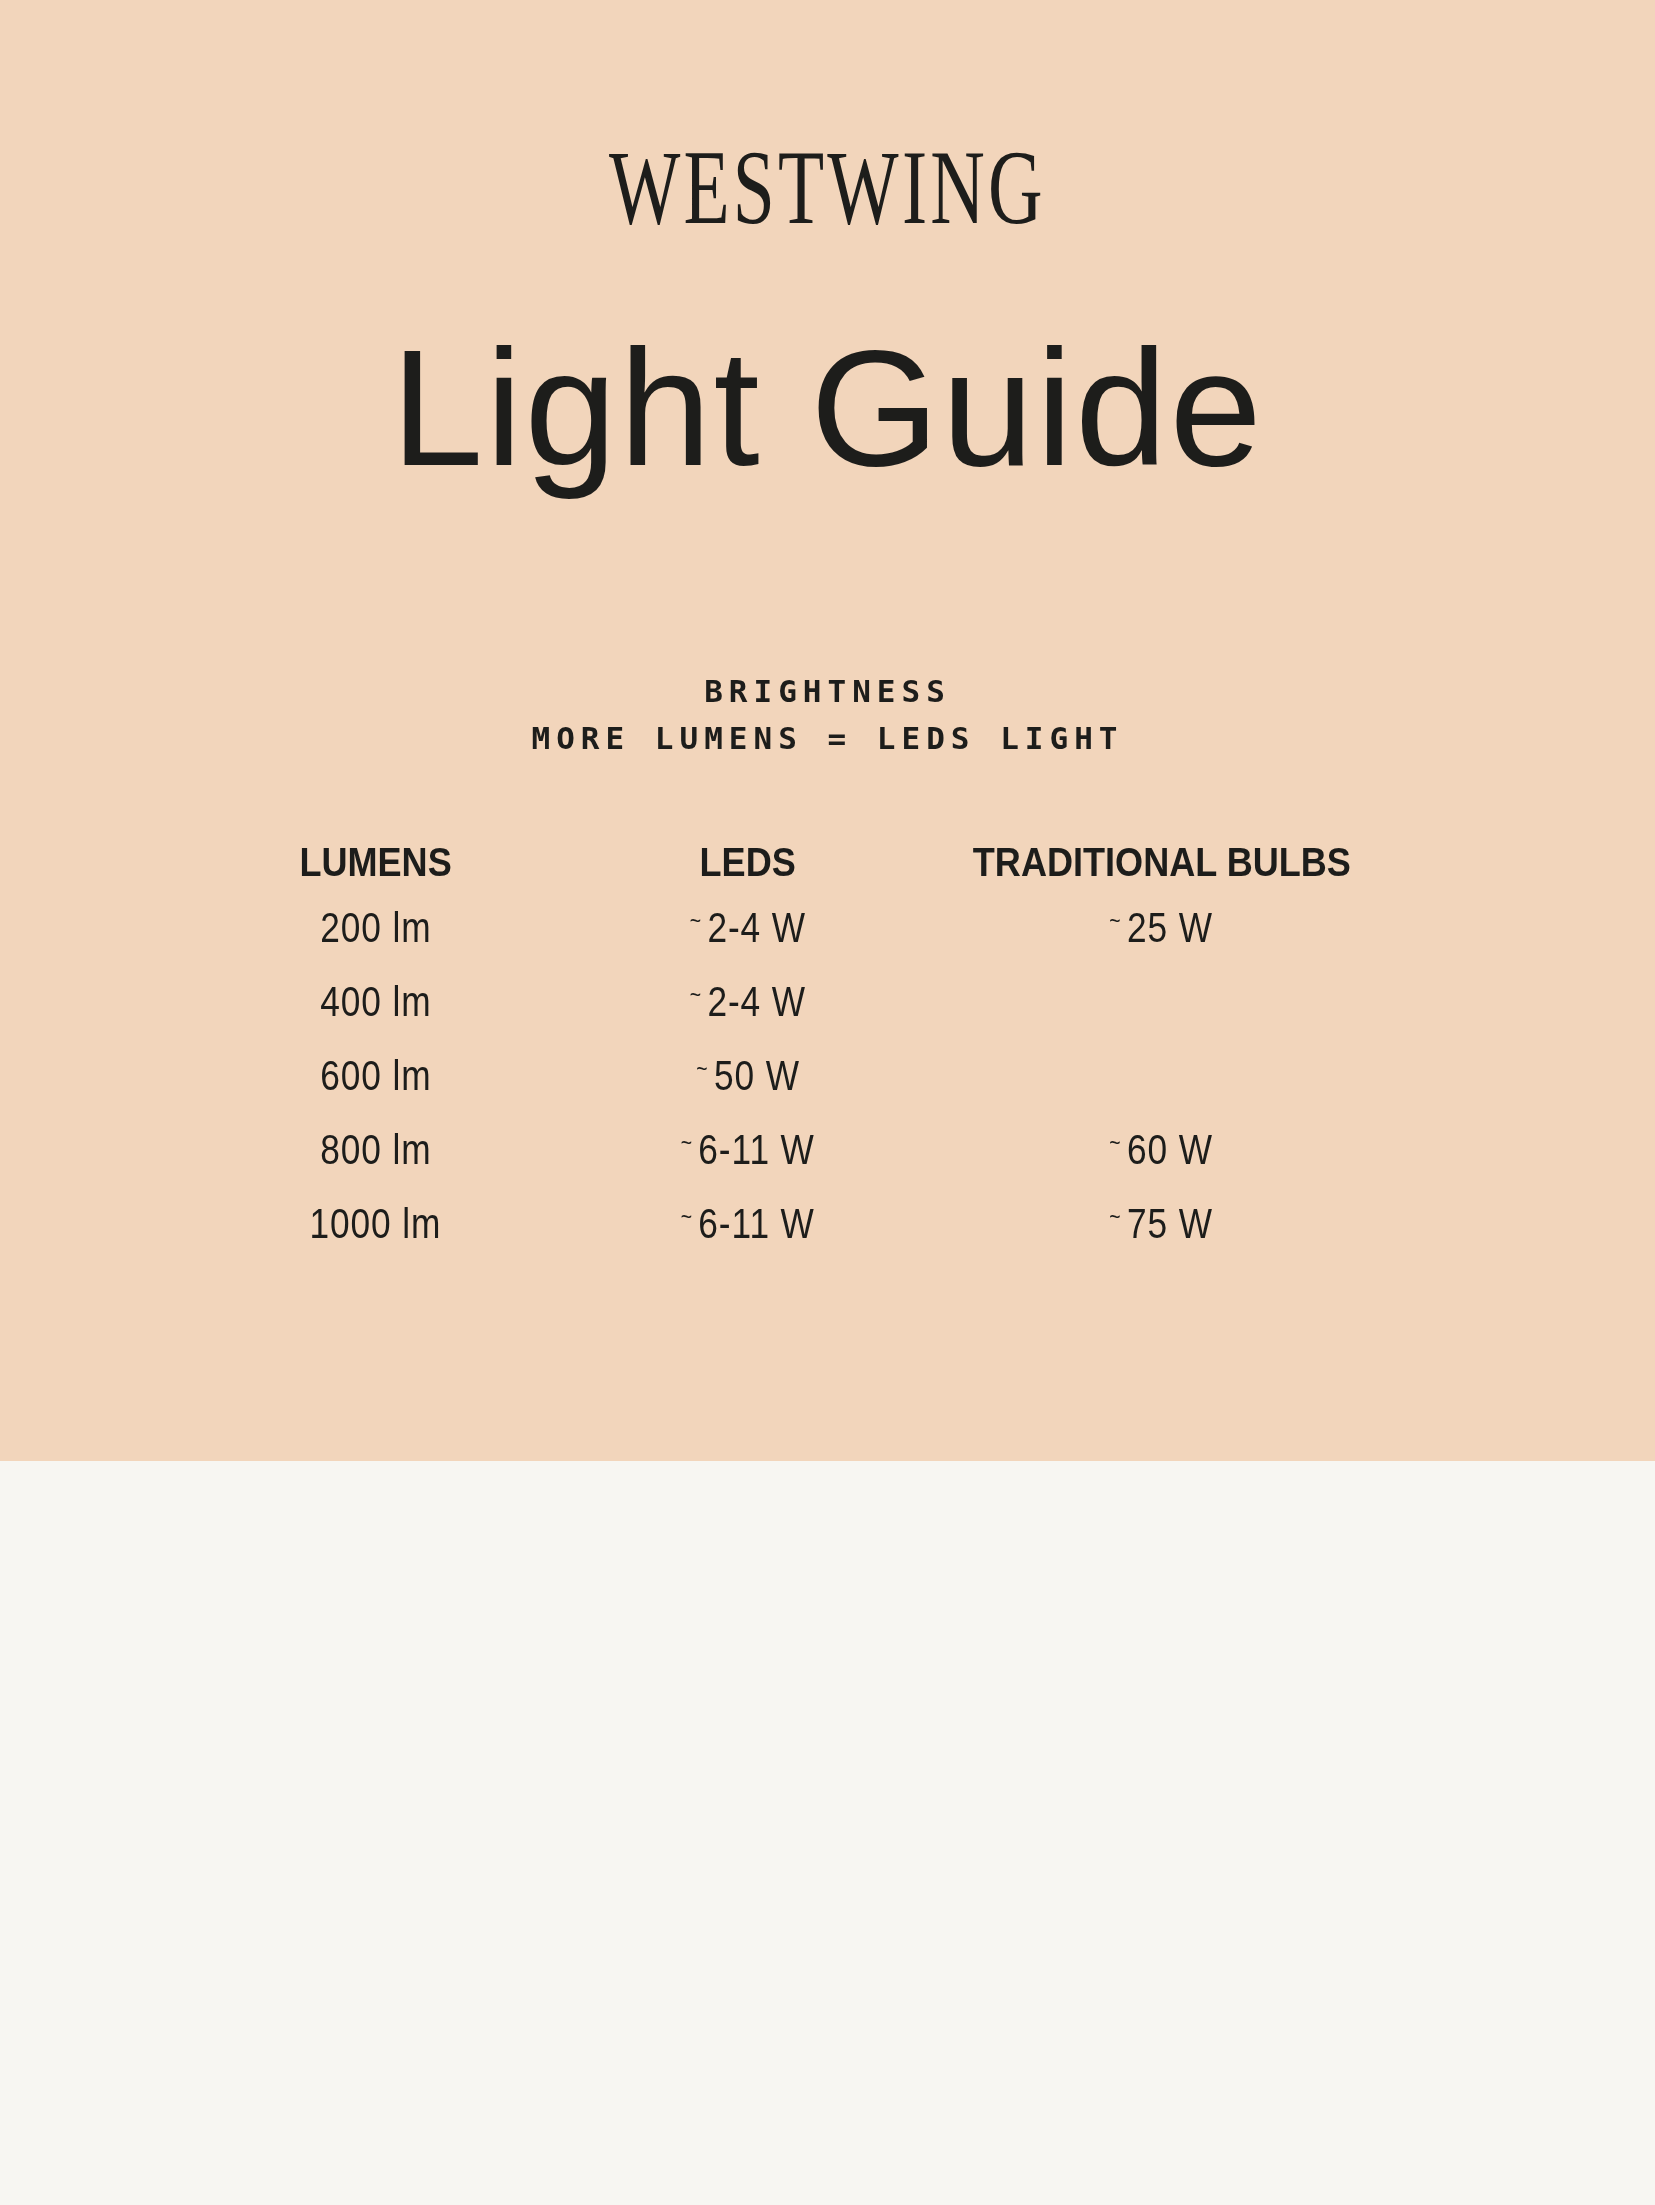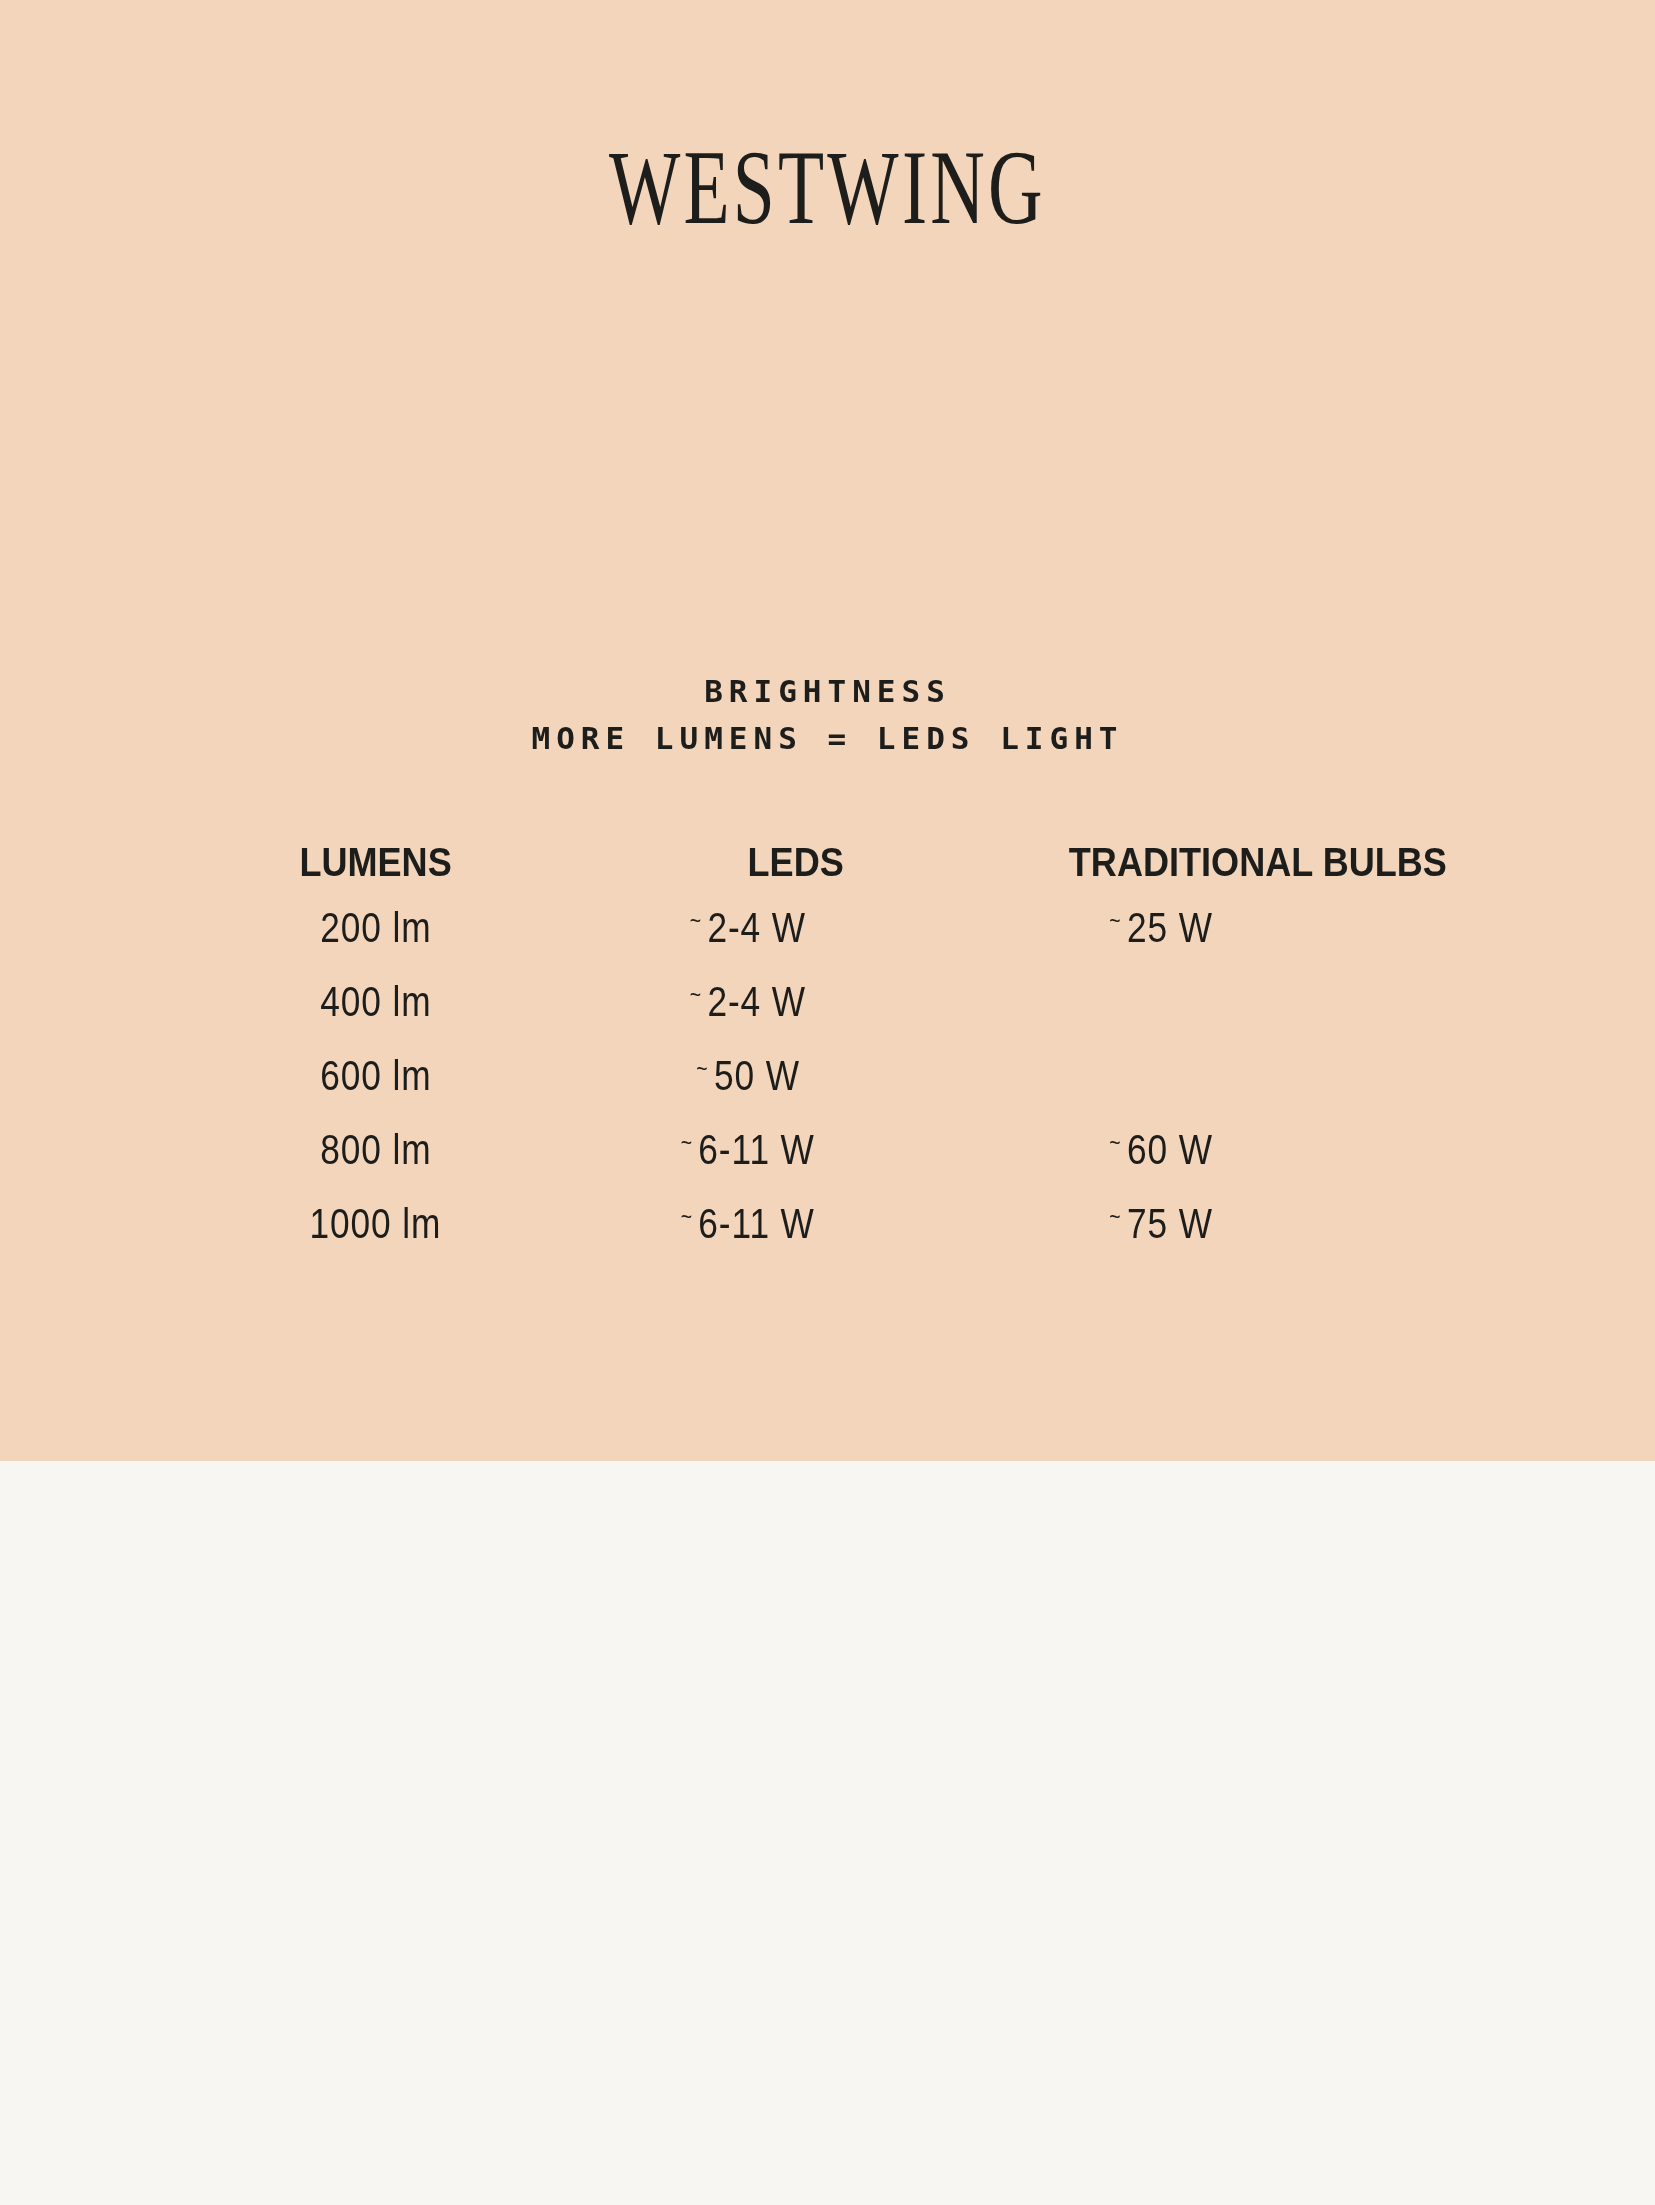--- a/index.html
+++ b/index.html
@@ -20,38 +20,39 @@
   
   .title { top:313px; line-height:190px; font-size:166px; font-weight:300; letter-spacing:2.2px; }
 
   
   .mono-block { font-family:"DejaVu Sans Mono","Liberation Mono",monospace; font-weight:700; font-size:31px; letter-spacing:6px; line-height:47px; }
   .mono-brightness { top:668px; }
 
   
   .table { position:absolute; left:166px; top:836px; width:1246px; }
   .trow { display:grid; grid-template-columns:419px 326px 501px; }
-  .thead { margin-bottom:15.4px;gap:48px; }
+  .thead { margin-bottom:15.4px; }
   .th { height:52px; display:flex; align-items:center; justify-content:center; font-size:41px; font-weight:700; }
   .td { height:74px; display:flex; align-items:flex-start; justify-content:center; font-size:43px; font-weight:300; }
   .cond-b { display:inline-block; transform:scaleX(0.88); transform-origin:center; white-space:nowrap; }
   .cond-l { display:inline-block; transform:scaleX(0.82); transform-origin:center; white-space:nowrap; letter-spacing:1.1px; }
   .approx { font-size:0.55em; position:relative; top:-0.55em; margin-right:0.28em; font-weight:400; }
 </style>
 </head>
 <body style="color: rgb(29, 29, 27);">
 
 <div class="page">
 
   <div class="top-section" style="background: rgb(242, 213, 187);">
 
     <div class="centered logo">
       <span class="squeeze">WESTWING</span>
     </div>
 
+    <h1 class="centered title">Light Guide</h1>
 
     <div class="centered mono-block mono-brightness">
       <div>BRIGHTNESS</div>
       <div>MORE LUMENS = LEDS LIGHT</div>
     </div>
 
     <div class="table">
       <div class="trow thead">
         <div class="th">
             <span class="cond-b">LUMENS</span>

